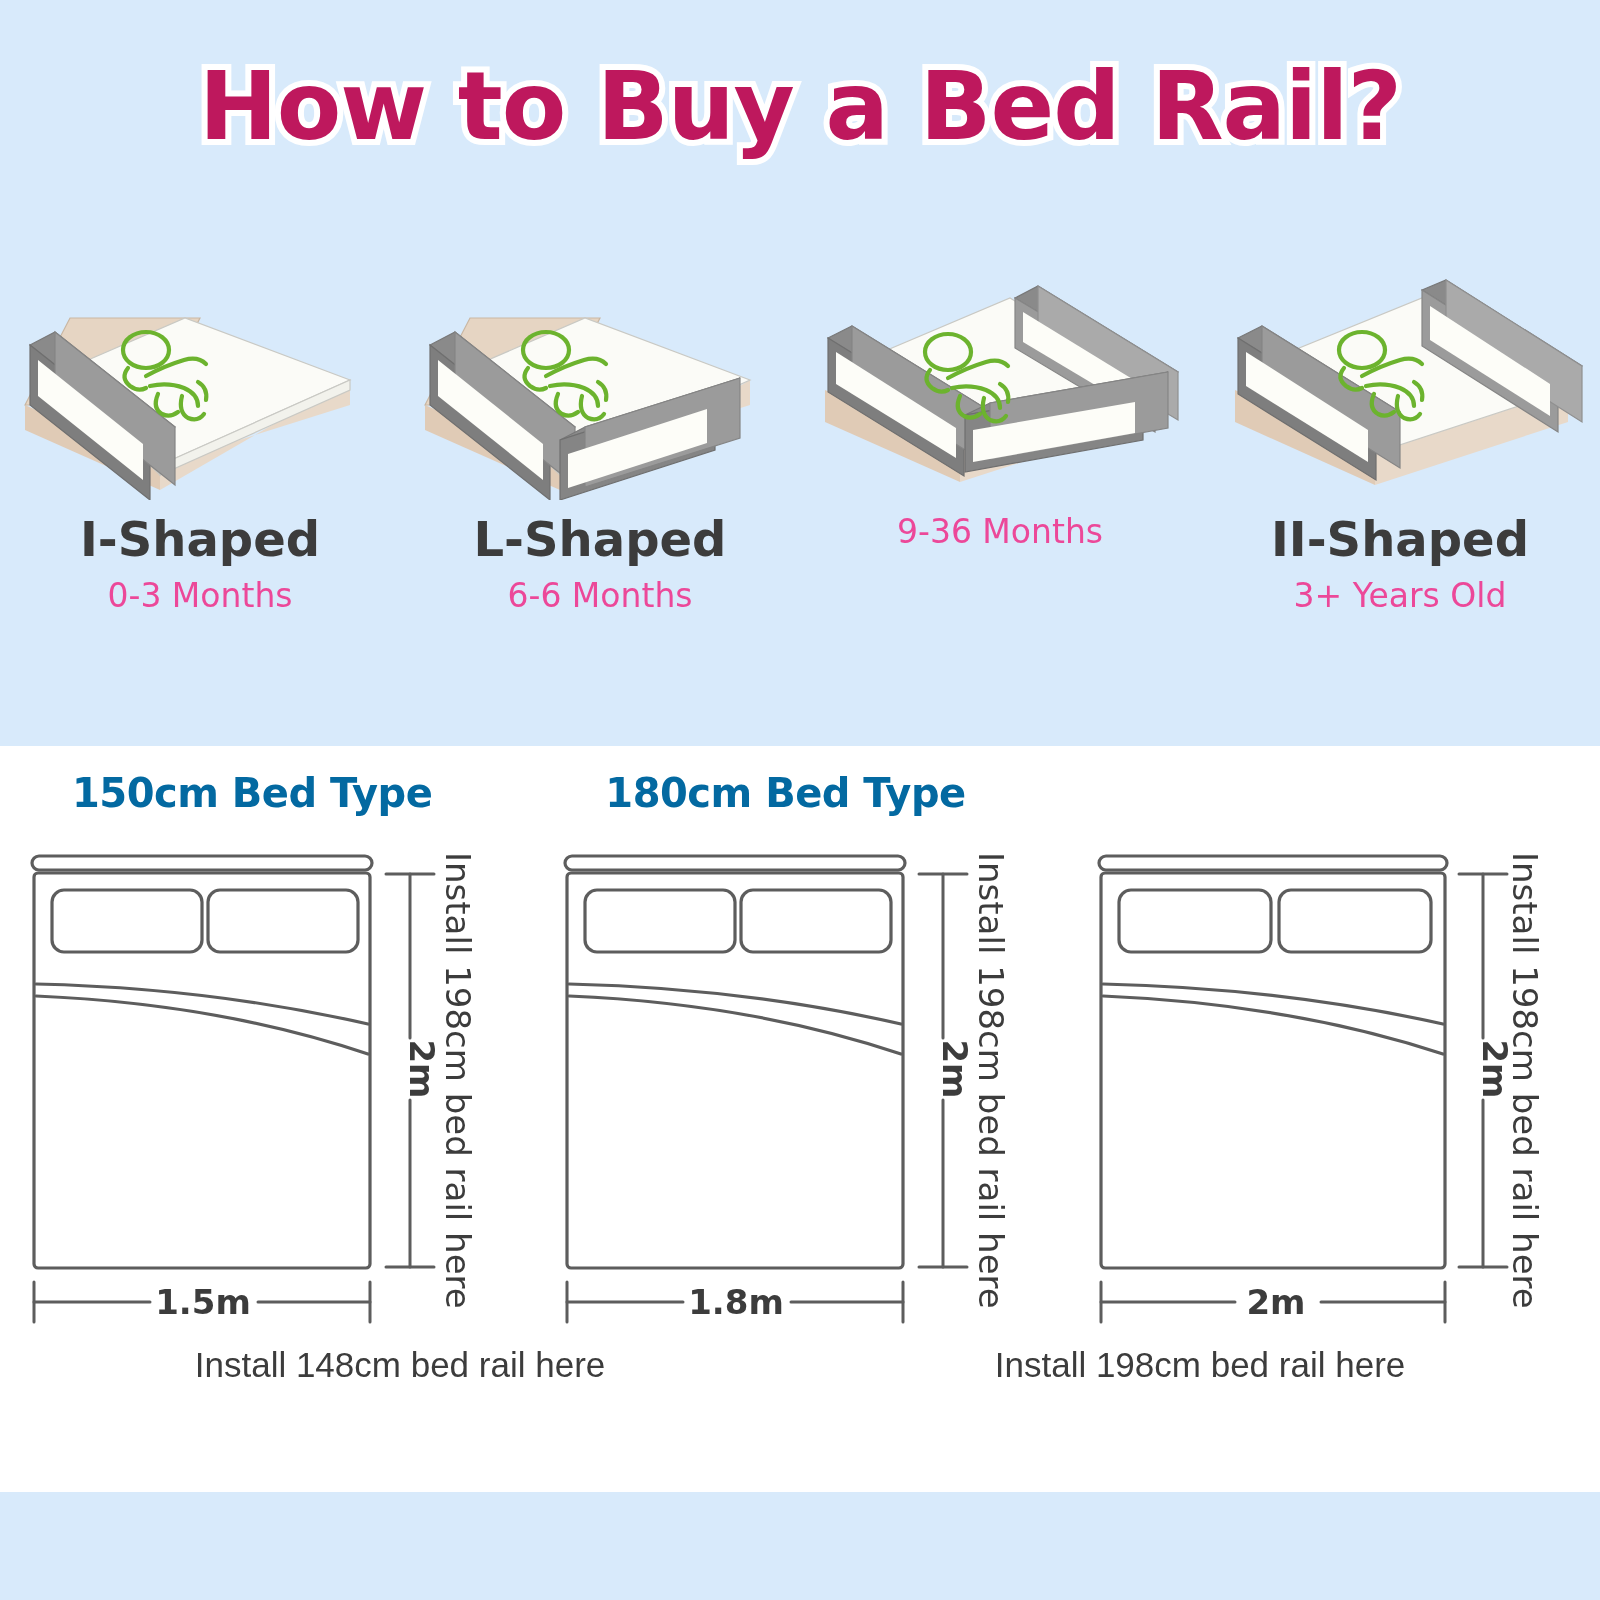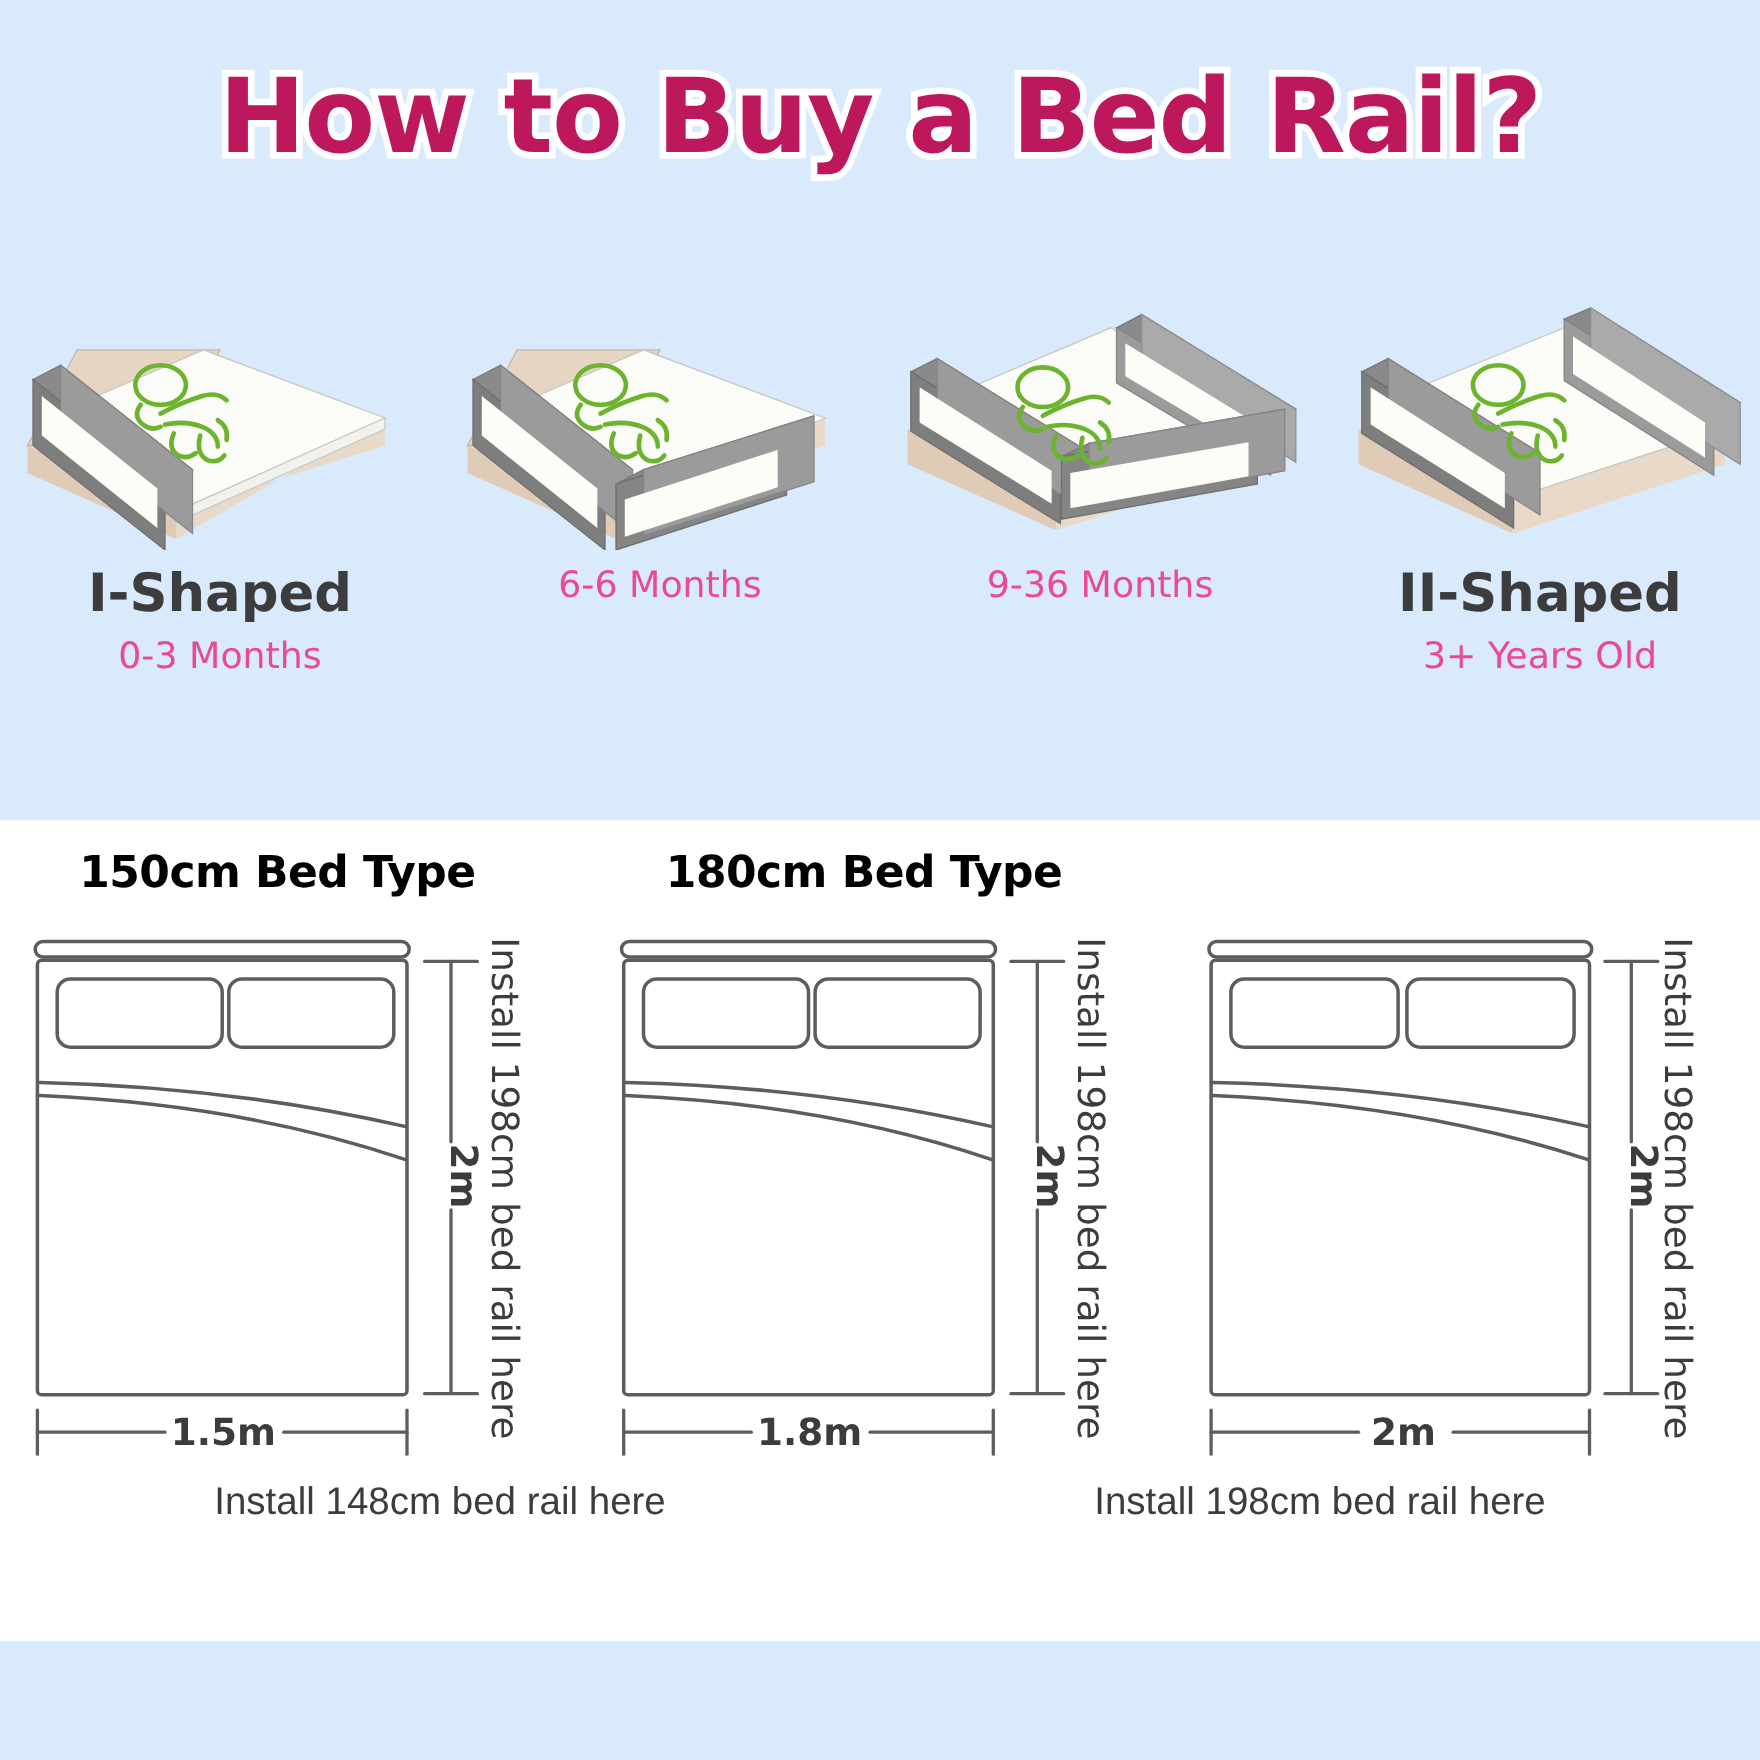--- a/index.html
+++ b/index.html
@@ -78,21 +78,21 @@
     display:flex;
   }
   .size-col{
     flex:1 1 0;position:relative;
   }
   .size-heading{
     position:absolute;top:0;left:72px;
     font-family:"DejaVu Sans",sans-serif;
     font-weight:bold;
     font-size:40px;
-    color:#000000;
+    color:#0369a1;
     white-space:nowrap;
     letter-spacing:-0.5px;
     text-align:center;
   }
   .size-art{
     position:absolute;top:68px;left:10px;
     width:500px;height:500px;
   }
   .size-art svg{display:block;width:500px;height:500px;}
 
@@ -192,20 +192,21 @@
           <ellipse cx="136" cy="100" rx="23" ry="18"></ellipse>
           <path d="M118 118 q-8 10 2 18 q8 6 16 2"></path>
           <path d="M136 126 q18 -10 38 -16 q14 -4 22 4"></path>
           <path d="M140 136 q18 -4 34 2 q14 6 14 18"></path>
           <path d="M148 144 q-6 14 4 20 q8 4 16 -2"></path>
           <path d="M172 146 q-4 16 6 22 q10 4 16 -4"></path>
           <path d="M188 132 q10 6 8 18"></path>
         </g>
       </svg>
     </div>
+    <div class="shape-name">L-Shaped</div>
     <div class="shape-age">6-6 Months</div>
   </div>
 
   <div class="shape-col">
     <div class="shape-art">
       <svg viewBox="0 0 380 250" xmlns="http://www.w3.org/2000/svg">
         <g stroke="#9a9a9a" stroke-width="1.2">
           <polygon points="15,140 15,172 150,232 150,200" fill="#e0cbb6" stroke="none"></polygon>
           <polygon points="150,232 150,200 348,138 348,168" fill="#e8d9c9" stroke="none"></polygon>
 

